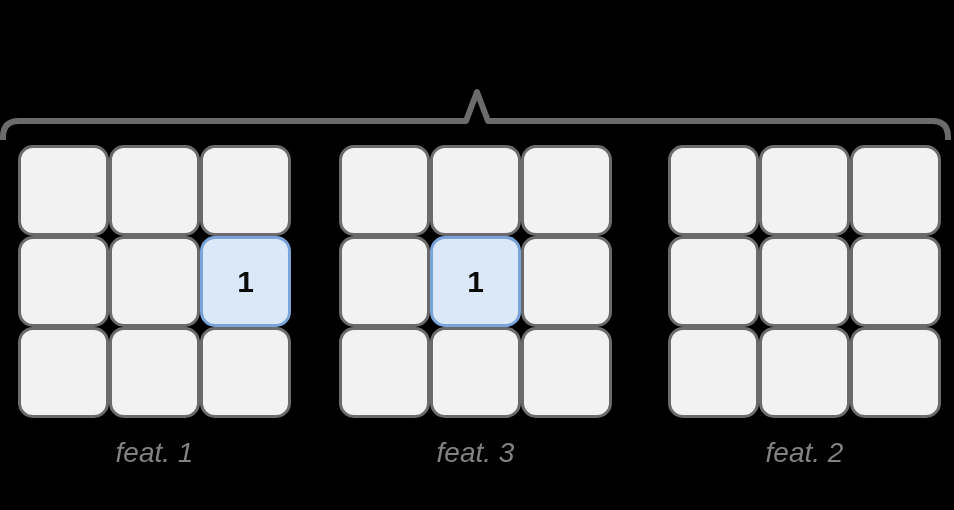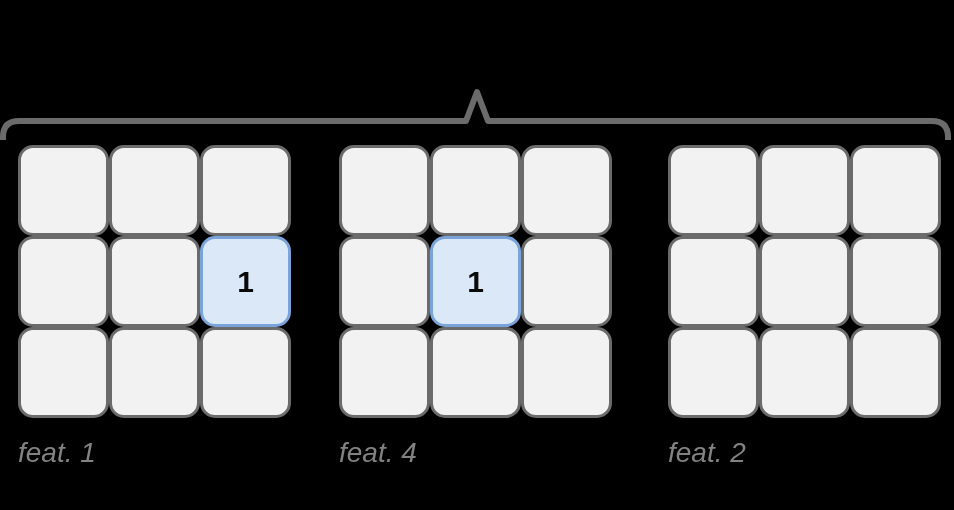--- a/index.html
+++ b/index.html
@@ -63,21 +63,21 @@
     border-color: #7aa3d9;
     position: relative;
     z-index: 2;
   }
 
   
   .feat-label {
     position: absolute;
     top: 437px;
     width: 273px;
-    text-align: left;
+    text-align: center;
     font-size: 28px;
     font-style: italic;
     color: #828282;
     white-space: nowrap;
   }
 </style>
 </head>
 <body>
 
 <div id="stage">
@@ -124,16 +124,16 @@
       <div class="cell"></div>
       <div class="cell"></div>
       <div class="cell"></div>
       <div class="cell"></div>
       <div class="cell"></div>
       <div class="cell"></div>
     </div>
   </div>
 
   <div class="feat-label" style="left:18px;">feat. 1</div>
-  <div class="feat-label" style="left:339px;">feat. 4</div>
+  <div class="feat-label" style="left:339px;">feat. 3</div>
   <div class="feat-label" style="left:668px;">feat. 2</div>
 
 </div>
 
 </body></html>

